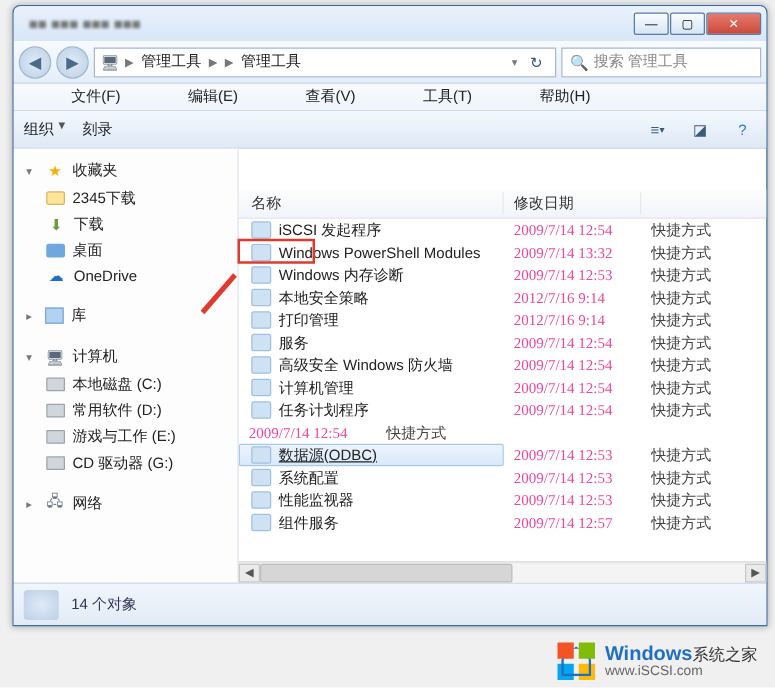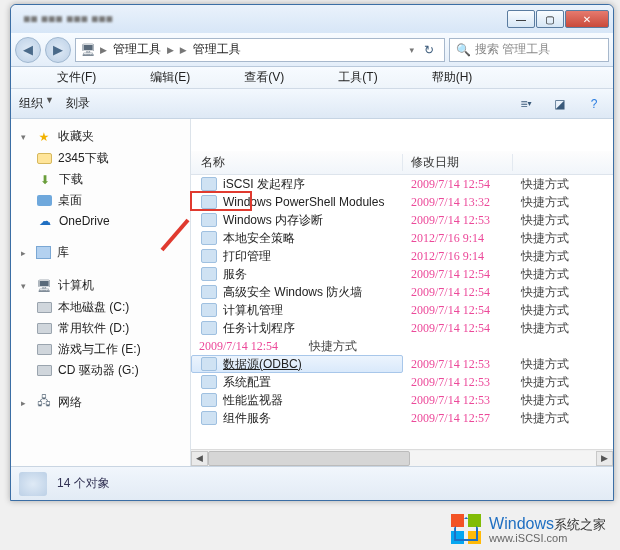--- a/index.html
+++ b/index.html
@@ -75,21 +75,21 @@
 .sb-ico { width: 28px; height: 24px; background: radial-gradient(#dfeaf6,#bcd0e6); border-radius: 3px; }
 
 .watermark { position: absolute; right: 14px; bottom: 6px; display: flex; align-items: center; gap: 8px; font-size: 16px; color: #333; }
 .logo { width: 30px; height: 30px; position: relative; }
 .logo .q { position: absolute; width: 13px; height: 13px; }
 .logo .q1 { background: #f35325; top: 0; left: 0; }
 .logo .q2 { background: #81bc06; top: 0; right: 0; }
 .logo .q3 { background: #05a6f0; bottom: 0; left: 0; }
 .logo .q4 { background: #ffba08; bottom: 0; right: 0; }
 .house-ol { position: absolute; left: 3px; top: 3px; width: 24px; height: 24px; border: 2px solid #1f6fc2; clip-path: polygon(50% 0, 100% 45%, 100% 100%, 0 100%, 0 45%); background: transparent; }
-.wm-text { color: #1f6fc2; font-weight: 400; }
+.wm-text { color: #1f6fc2; font-weight: 700; }
 .wm-sub { font-size: 11px; color: #666; margin-top: -2px; }
 </style>
 </head>
 <body>
 
 <div class="window">
 
   <div class="titlebar">
     <div class="title-blur">■■ ■■■ ■■■ ■■■</div>
     <div class="winbtn min">—</div>

